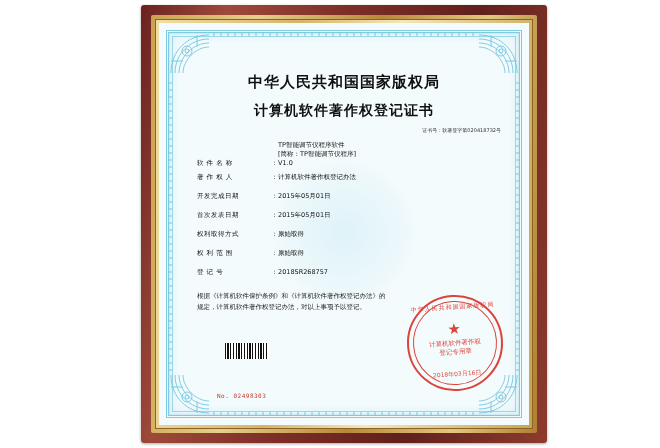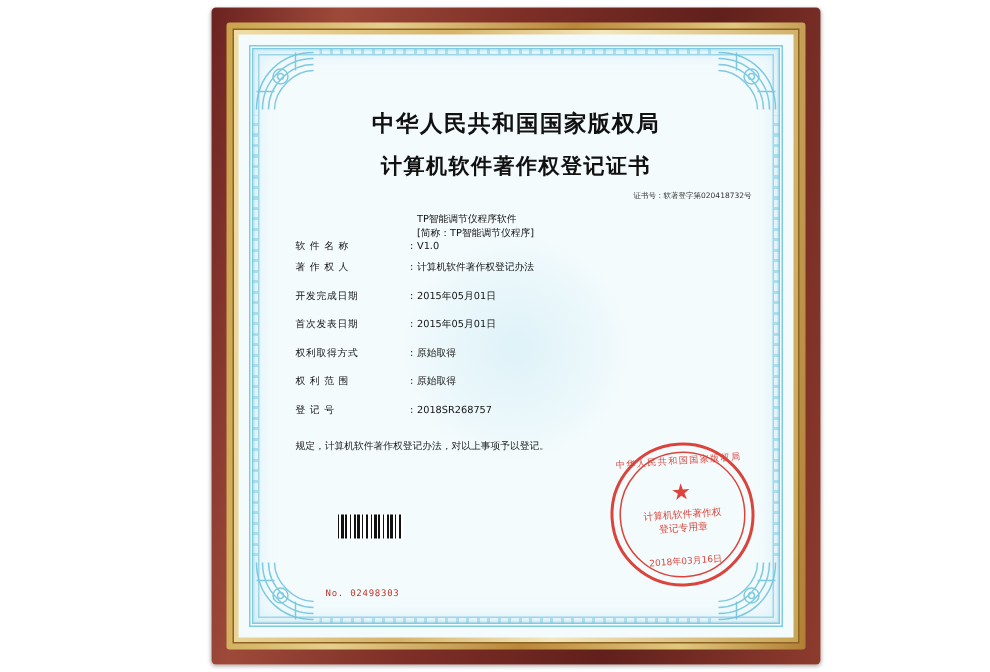--- a/index.html
+++ b/index.html
@@ -404,20 +404,21 @@
 
               <div class="field-row">
                 <div class="field-label">登 记 号</div>
                 <div class="field-colon">:</div>
                 <div class="field-value">2018SR268757</div>
               </div>
 
             </div>
 
             <div class="statement">
+              <div>根据《计算机软件保护条例》和《计算机软件著作权登记办法》的</div>
               <div>规定，计算机软件著作权登记办法，对以上事项予以登记。</div>
             </div>
 
           </div>
 
           <div class="barcode"></div>
           <div class="serial">No. 02498303</div>
 
           <div class="seal">
             <div class="seal-inner-ring"></div>

